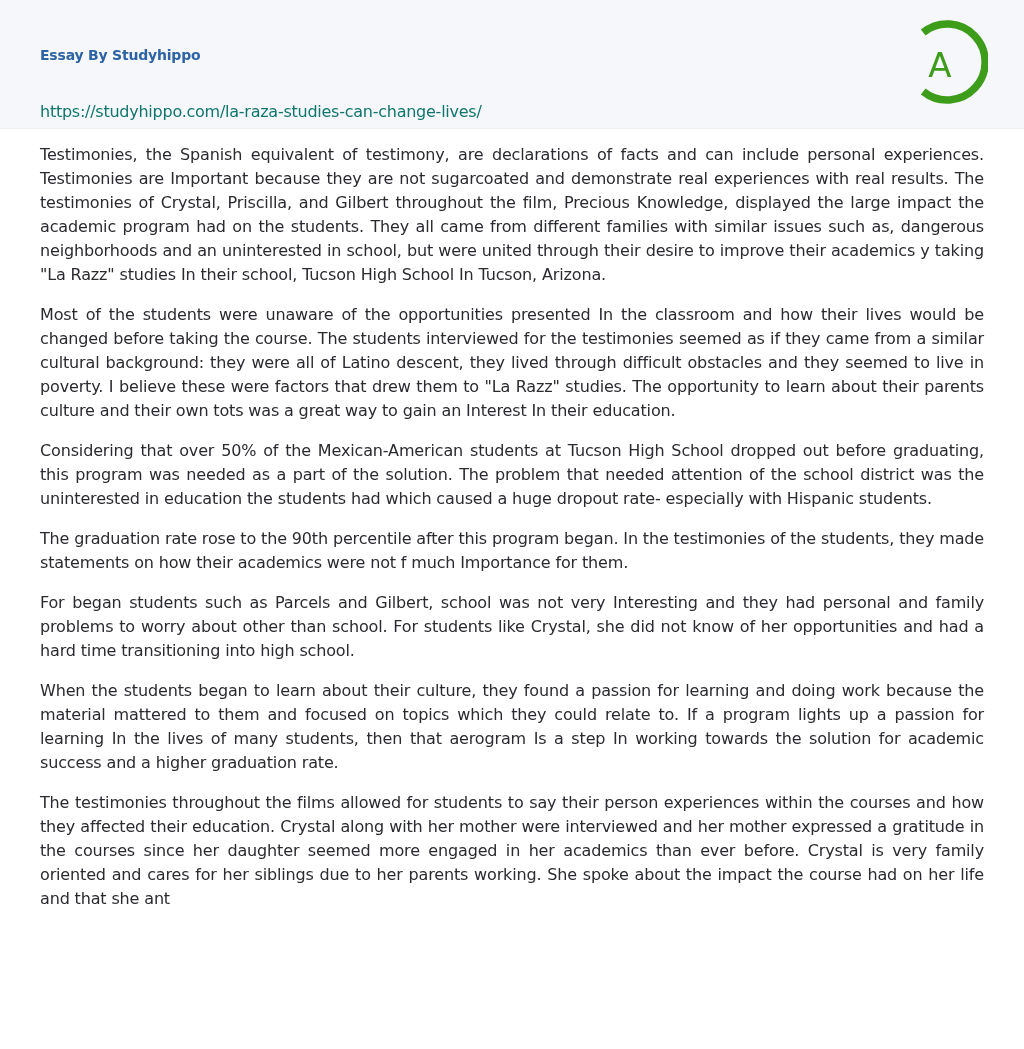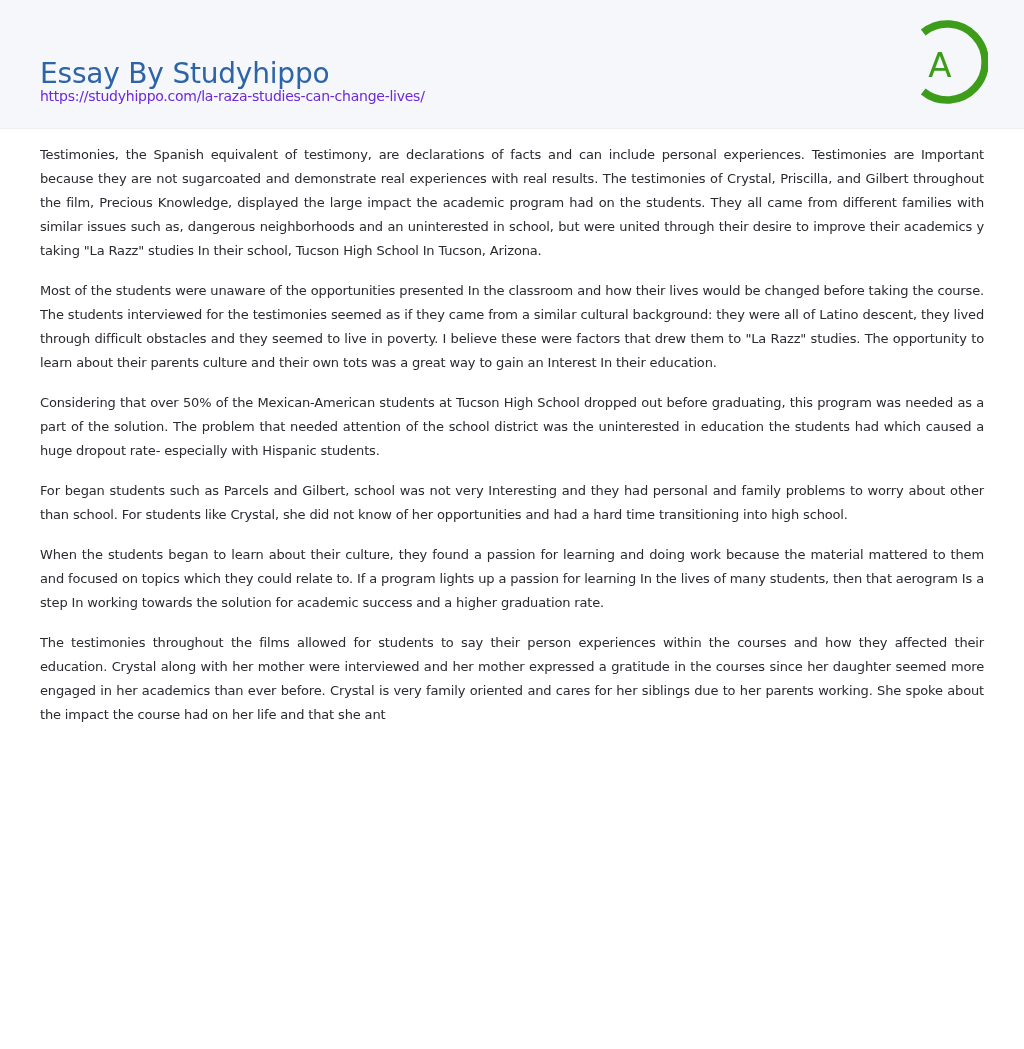--- a/index.html
+++ b/index.html
@@ -7,54 +7,54 @@
   body { font-family: "DejaVu Sans", sans-serif; color: #212121; }
 
   .header {
     position: relative;
     height: 129px;
     background: #f5f7fa;
     border-bottom: 1px solid #eef0f3;
   }
   .site-name {
     position: absolute;
-    left: 40px; top: 57px;
+    left: 40px; top: 47px;
     font-family: "DejaVu Sans", sans-serif;
-    font-weight: normal;
-    font-size: 28px;
+    font-weight: bold;
+    font-size: 14px;
     letter-spacing: -0.2px;
     color: #2d64a6;
     text-decoration: none;
   }
   .site-url {
     position: absolute;
-    left: 40px; top: 88px;
-    font-size: 14px;
-    color: #6d28d9;
+    left: 40px; top: 102px;
+    font-size: 16px;
+    color: #0f766e;
     text-decoration: none;
     letter-spacing: -0.25px;
   }
   .logo {
     position: absolute;
     left: 912px; top: 18px;
     width: 76px; height: 88px;
   }
 
   .content { padding: 0 40px 0 40px; }
   .title {
     margin-top: 20px;
     font-family: "DejaVu Sans", sans-serif;
     font-weight: bold;
     font-size: 34px;
     letter-spacing: -0.6px;
     color: #141414;
     line-height: 40px;
   }
   .paragraph {
-    font-size: 13px;
+    font-size: 16px;
     line-height: 24px;
     text-align: justify;
     color: #2a2a30;
     letter-spacing: -0.15px;
     margin-bottom: 16px;
   }
   .body-text { margin-top: 14px; }
 </style>
 </head>
 <body>
@@ -66,17 +66,18 @@
     <path d="M 11.2 14.5 A 38 38 0 1 1 11.2 73.5" fill="none" stroke="#3d9c1a" stroke-width="7.5" stroke-linecap="butt"></path>
     <text x="28" y="59" text-anchor="middle" font-family="DejaVu Sans, sans-serif" font-size="34" fill="#3d9c1a">A</text>
   </svg>
 </div>
 
 <div class="content">
   <div class="body-text">
     <p class="paragraph">Testimonies, the Spanish equivalent of testimony, are declarations of facts and can include personal experiences. Testimonies are Important because they are not sugarcoated and demonstrate real experiences with real results. The testimonies of Crystal, Priscilla, and Gilbert throughout the film, Precious Knowledge, displayed the large impact the academic program had on the students. They all came from different families with similar issues such as, dangerous neighborhoods and an uninterested in school, but were united through their desire to improve their academics y taking "La Razz" studies In their school, Tucson High School In Tucson, Arizona.</p>
     <p class="paragraph">Most of the students were unaware of the opportunities presented In the classroom and how their lives would be changed before taking the course. The students interviewed for the testimonies seemed as if they came from a similar cultural background: they were all of Latino descent, they lived through difficult obstacles and they seemed to live in poverty. I believe these were factors that drew them to "La Razz" studies. The opportunity to learn about their parents culture and their own tots was a great way to gain an Interest In their education.</p>
     <p class="paragraph">Considering that over 50% of the Mexican-American students at Tucson High School dropped out before graduating, this program was needed as a part of the solution. The problem that needed attention of the school district was the uninterested in education the students had which caused a huge dropout rate- especially with Hispanic students.</p>
+    <p class="paragraph">The graduation rate rose to the 90th percentile after this program began. In the testimonies of the students, they made statements on how their academics were not f much Importance for them.</p>
     <p class="paragraph">For began students such as Parcels and Gilbert, school was not very Interesting and they had personal and family problems to worry about other than school. For students like Crystal, she did not know of her opportunities and had a hard time transitioning into high school.</p>
     <p class="paragraph">When the students began to learn about their culture, they found a passion for learning and doing work because the material mattered to them and focused on topics which they could relate to. If a program lights up a passion for learning In the lives of many students, then that aerogram Is a step In working towards the solution for academic success and a higher graduation rate.</p>
     <p class="paragraph">The testimonies throughout the films allowed for students to say their person experiences within the courses and how they affected their education. Crystal along with her mother were interviewed and her mother expressed a gratitude in the courses since her daughter seemed more engaged in her academics than ever before. Crystal is very family oriented and cares for her siblings due to her parents working. She spoke about the impact the course had on her life and that she ant</p>
   </div>
 </div>
 
 </body></html>

